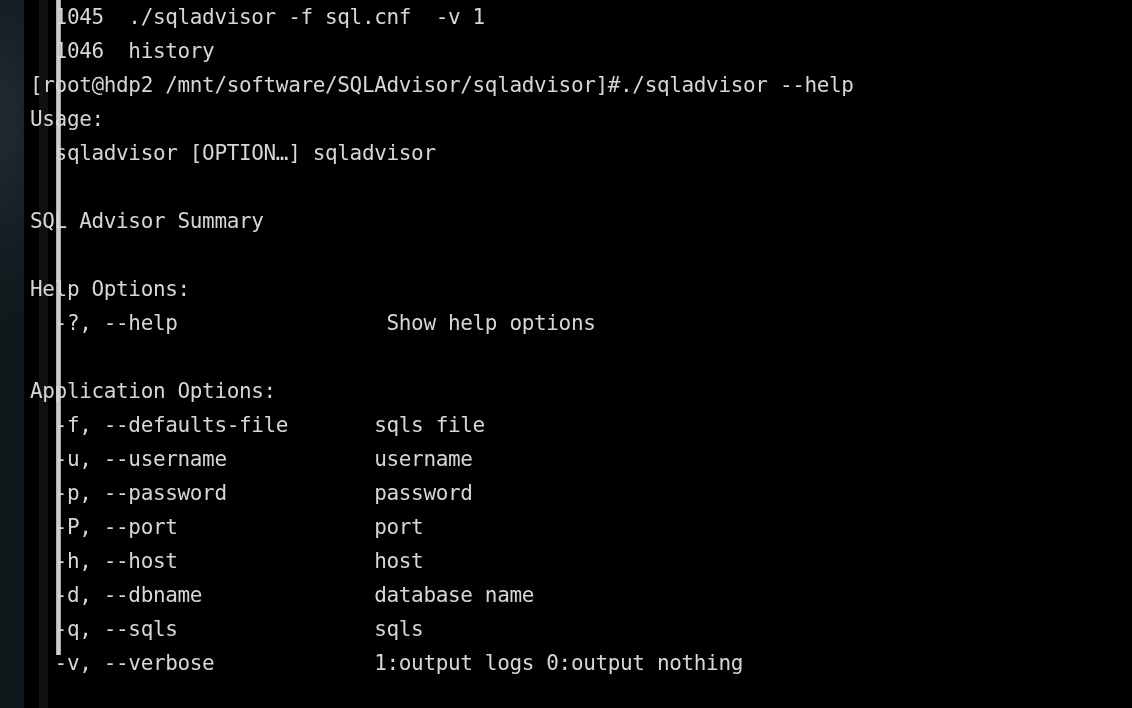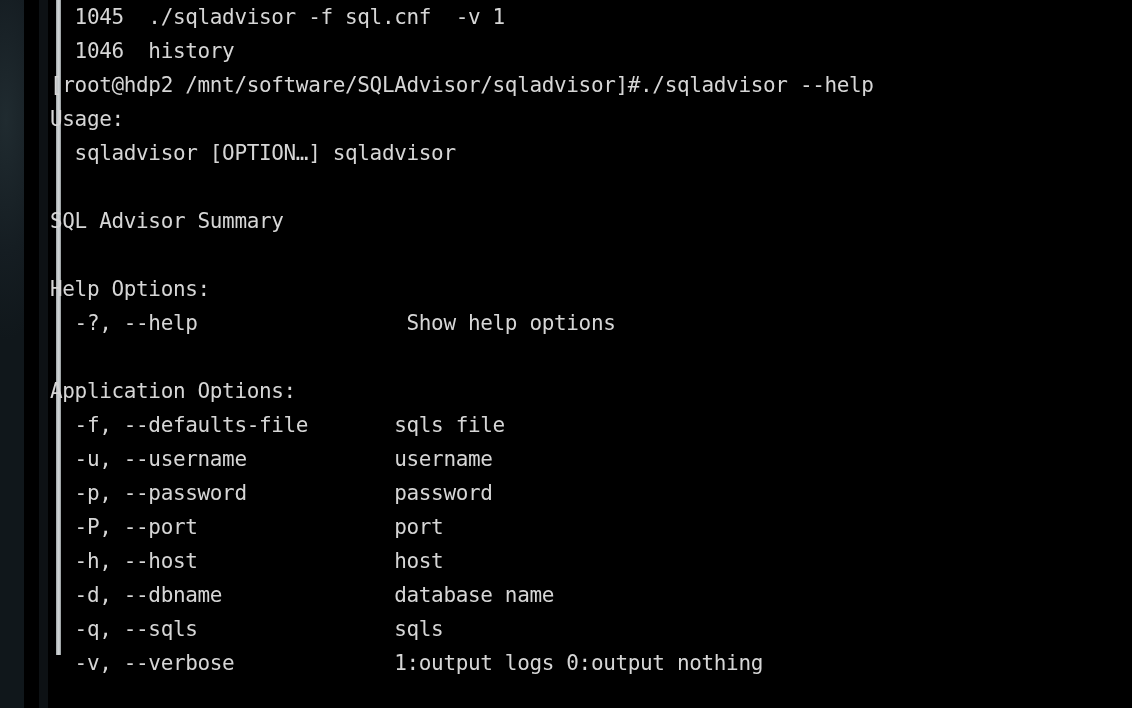--- a/index.html
+++ b/index.html
@@ -61,21 +61,20 @@
     color: #d6d6d6;
     font-family: "DejaVu Sans Mono", "Liberation Mono", monospace;
     font-size: 21px;
     line-height: 34px;
     letter-spacing: -0.35px;
     white-space: pre;
   }
   .line {
     height: 34px;
     white-space: pre;
-    margin-left: 20px;
   }
   .line.blank { color: transparent; }
 </style>
 </head>
 <body>
 
 <div id="desktop"></div>
 
 <div id="terminal-window">
 

